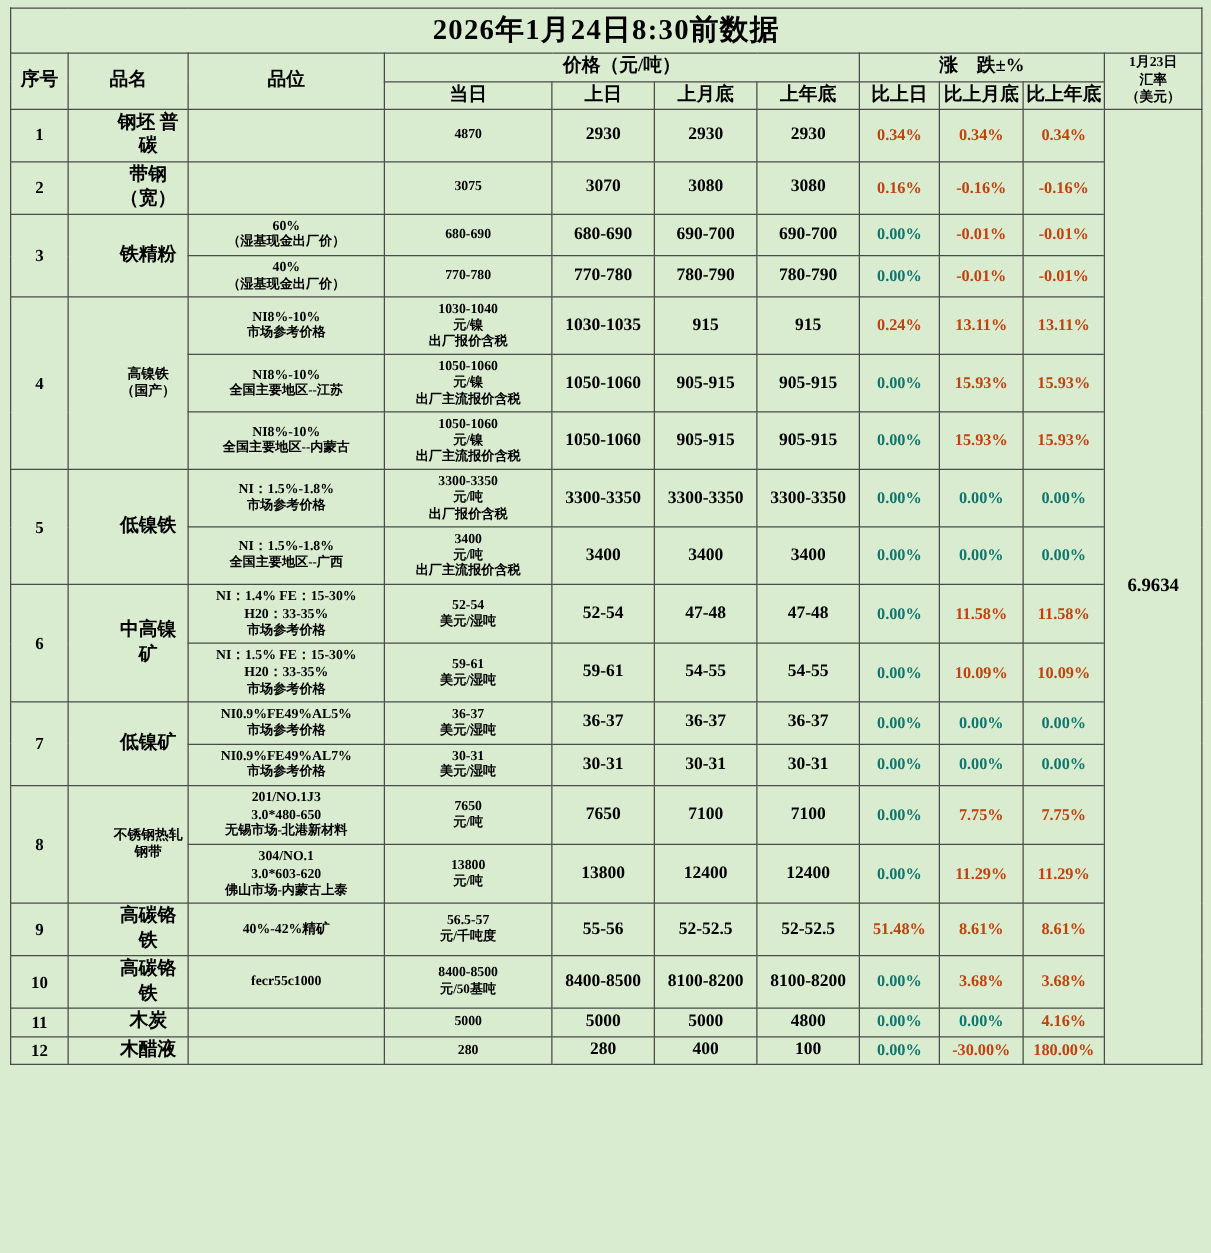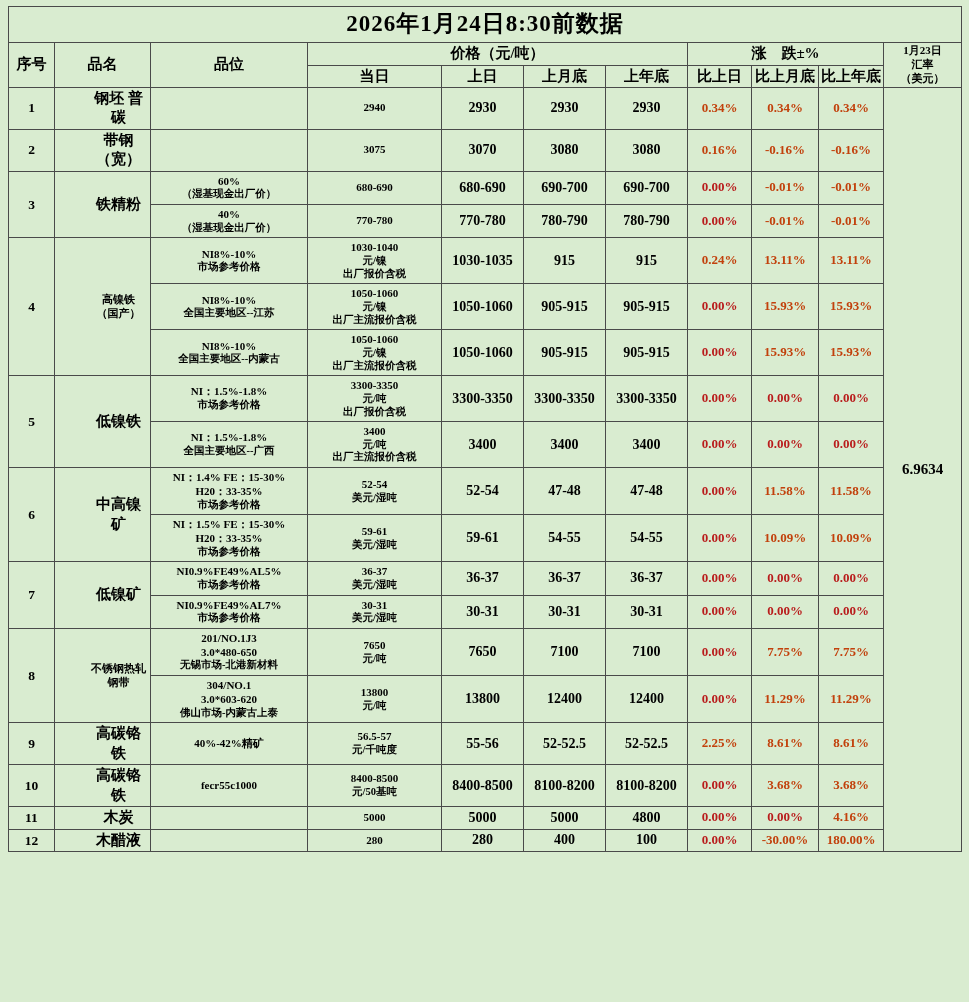--- a/index.html
+++ b/index.html
@@ -37,21 +37,21 @@
     font-weight:bold;
     letter-spacing:1px;
     padding:4px 0 5px 0;
   }
   .hdr{font-size:15px;}
   .hdr-sm{font-size:15px;}
   .sub{font-size:10.5px;font-weight:bold;display:block;line-height:1.2;}
   .main-line{font-size:11px;display:block;line-height:1.25;}
   .num{font-size:14px;}
   .pct-red{color:#c2410c;font-size:13px;}
-  .pct-black{color:#b91c1c;font-size:13px;}
+  .pct-black{color:#0f766e;font-size:13px;}
   .idx{font-size:13.5px;}
   .pname{font-size:15px;font-weight:bold;line-height:1.3;padding-left:34px;}
   .grade{font-size:12.5px;line-height:1.25;}
   .rate{font-size:15px;}
   .cellpad{padding:3px 2px;}
 </style>
 </head>
 <body>
 
 <div class="sheet">
@@ -92,21 +92,21 @@
         <td class="hdr">上年底</td>
         <td class="hdr">比上日</td>
         <td class="hdr">比上月底</td>
         <td class="hdr">比上年底</td>
       </tr>
     <tr>
           <td class="idx" rowspan="1">1</td>
           <td class="pname" rowspan="1">钢坯  普碳</td>
           <td class="grade cellpad"></td>
           <td class="num cellpad">
-            <span class="main-line">2940</span>
+            <span class="main-line">4870</span>
           </td>
           <td class="num">2930</td>
           <td class="num">2930</td>
           <td class="num">2930</td>
           <td class="pct-red">0.34%</td>
           <td class="pct-red">0.34%</td>
           <td class="pct-red">0.34%</td>
           <td class="rate" rowspan="19">6.9634</td>
         </tr>
         <tr>
@@ -362,21 +362,21 @@
           <td class="grade cellpad">
             <span class="main-line">40%-42%精矿</span>
           </td>
           <td class="num cellpad">
             <span class="main-line">56.5-57</span>
             <span class="sub">元/千吨度</span>
           </td>
           <td class="num">55-56</td>
           <td class="num">52-52.5</td>
           <td class="num">52-52.5</td>
-          <td class="pct-red">2.25%</td>
+          <td class="pct-red">51.48%</td>
           <td class="pct-red">8.61%</td>
           <td class="pct-red">8.61%</td>
         </tr>
         <tr>
           <td class="idx" rowspan="1">10</td>
           <td class="pname" rowspan="1">高碳铬铁</td>
           <td class="grade cellpad">
             <span class="main-line">fecr55c1000</span>
           </td>
           <td class="num cellpad">

